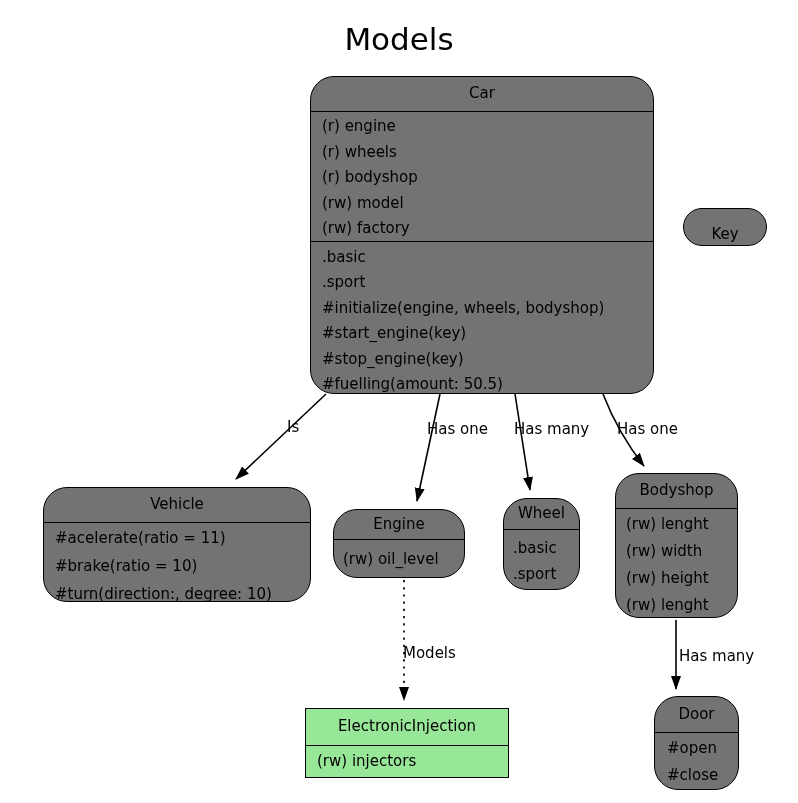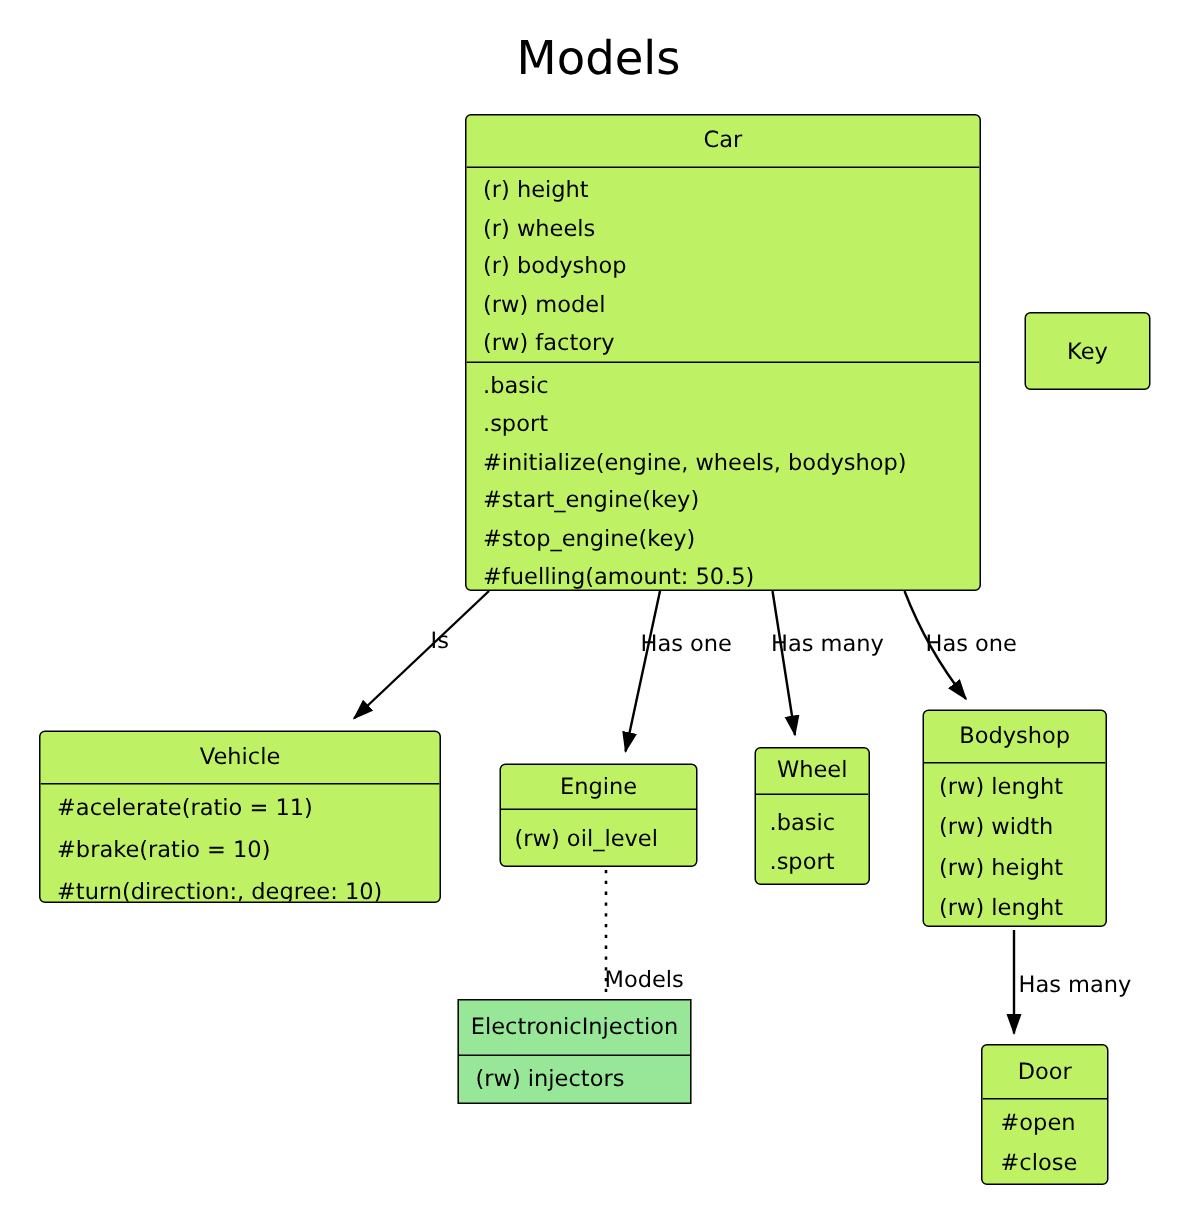--- a/index.html
+++ b/index.html
@@ -7,21 +7,21 @@
     width:798px; height:803px; position:relative; overflow:hidden;
     background:#ffffff; color:#000;
     font-family:"DejaVu Sans","Liberation Sans",sans-serif;
   }
   .diagram-title {
     position:absolute; top:21px; left:0; width:798px;
     text-align:center; font-size:31px; line-height:36px;
   }
   .node {
     position:absolute; box-sizing:border-box;
-    background:#bef264; border:1.6px solid #000; border-radius:4px;
+    background:#737373; border:1.6px solid #000; border-radius:24px;
     overflow:hidden; font-size:15px;
   }
   .node.square { border-radius:0; }
   .node.green { background:#98e698; }
   .hdr { text-align:center; border-bottom:1.4px solid #000; white-space:nowrap; }
   .hdr.no-divider { border-bottom:none; }
   .sec { box-sizing:border-box; }
   .sec.divided { border-bottom:1.4px solid #000; }
   .row { padding-left:11px; white-space:nowrap; }
   
@@ -66,41 +66,41 @@
   <path d="M440,394 L417,501" fill="none" stroke="#000" stroke-width="1.6" marker-end="url(#arrow)"></path>
   <path d="M515,394 L530,490" fill="none" stroke="#000" stroke-width="1.6" marker-end="url(#arrow)"></path>
   <path d="M603,394 C615,425 629,447 644,466" fill="none" stroke="#000" stroke-width="1.6" marker-end="url(#arrow)"></path>
   <path d="M404,580 L404,700" fill="none" stroke="#000" stroke-width="1.7" stroke-dasharray="2.2,5" marker-end="url(#arrow)"></path>
   <path d="M676,620 L676,689" fill="none" stroke="#000" stroke-width="1.6" marker-end="url(#arrow)"></path>
 </svg>
 
 <div class="node n-car" style="left:310px;top:76px;width:344px;height:318px">
   <div class="hdr">Car</div>
   <div class="sec sec1 divided">
-    <div class="row">(r) height</div>
+    <div class="row">(r) engine</div>
     <div class="row">(r) wheels</div>
     <div class="row">(r) bodyshop</div>
     <div class="row">(rw) model</div>
     <div class="row">(rw) factory</div>
   </div>
   <div class="sec sec2">
     <div class="row">.basic</div>
     <div class="row">.sport</div>
     <div class="row">#initialize(engine, wheels, bodyshop)</div>
     <div class="row">#start_engine(key)</div>
     <div class="row">#stop_engine(key)</div>
     <div class="row">#fuelling(amount: 50.5)</div>
   </div>
 </div>
 
-<div class="node n-key" style="left:683px;top:208px;width:84px;height:52px">
+<div class="node n-key" style="left:683px;top:208px;width:84px;height:38px">
   <div class="hdr no-divider">Key</div>
 </div>
 
-<div class="node n-vehicle" style="left:26px;top:487px;width:268px;height:115px">
+<div class="node n-vehicle" style="left:43px;top:487px;width:268px;height:115px">
   <div class="hdr">Vehicle</div>
   <div class="sec">
     <div class="row">#acelerate(ratio = 11)</div>
     <div class="row">#brake(ratio = 10)</div>
     <div class="row">#turn(direction:, degree: 10)</div>
   </div>
 </div>
 
 <div class="node n-engine" style="left:333px;top:509px;width:132px;height:69px">
   <div class="hdr">Engine</div>
@@ -120,21 +120,21 @@
 <div class="node n-bodyshop" style="left:615px;top:473px;width:123px;height:145px">
   <div class="hdr">Bodyshop</div>
   <div class="sec">
     <div class="row">(rw) lenght</div>
     <div class="row">(rw) width</div>
     <div class="row">(rw) height</div>
     <div class="row">(rw) lenght</div>
   </div>
 </div>
 
-<div class="node square green n-einj" style="left:305px;top:666px;width:156px;height:70px">
+<div class="node square green n-einj" style="left:305px;top:708px;width:204px;height:70px">
   <div class="hdr">ElectronicInjection</div>
   <div class="sec">
     <div class="row">(rw) injectors</div>
   </div>
 </div>
 
 <div class="node n-door" style="left:654px;top:696px;width:85px;height:94px">
   <div class="hdr">Door</div>
   <div class="sec">
     <div class="row">#open</div>

